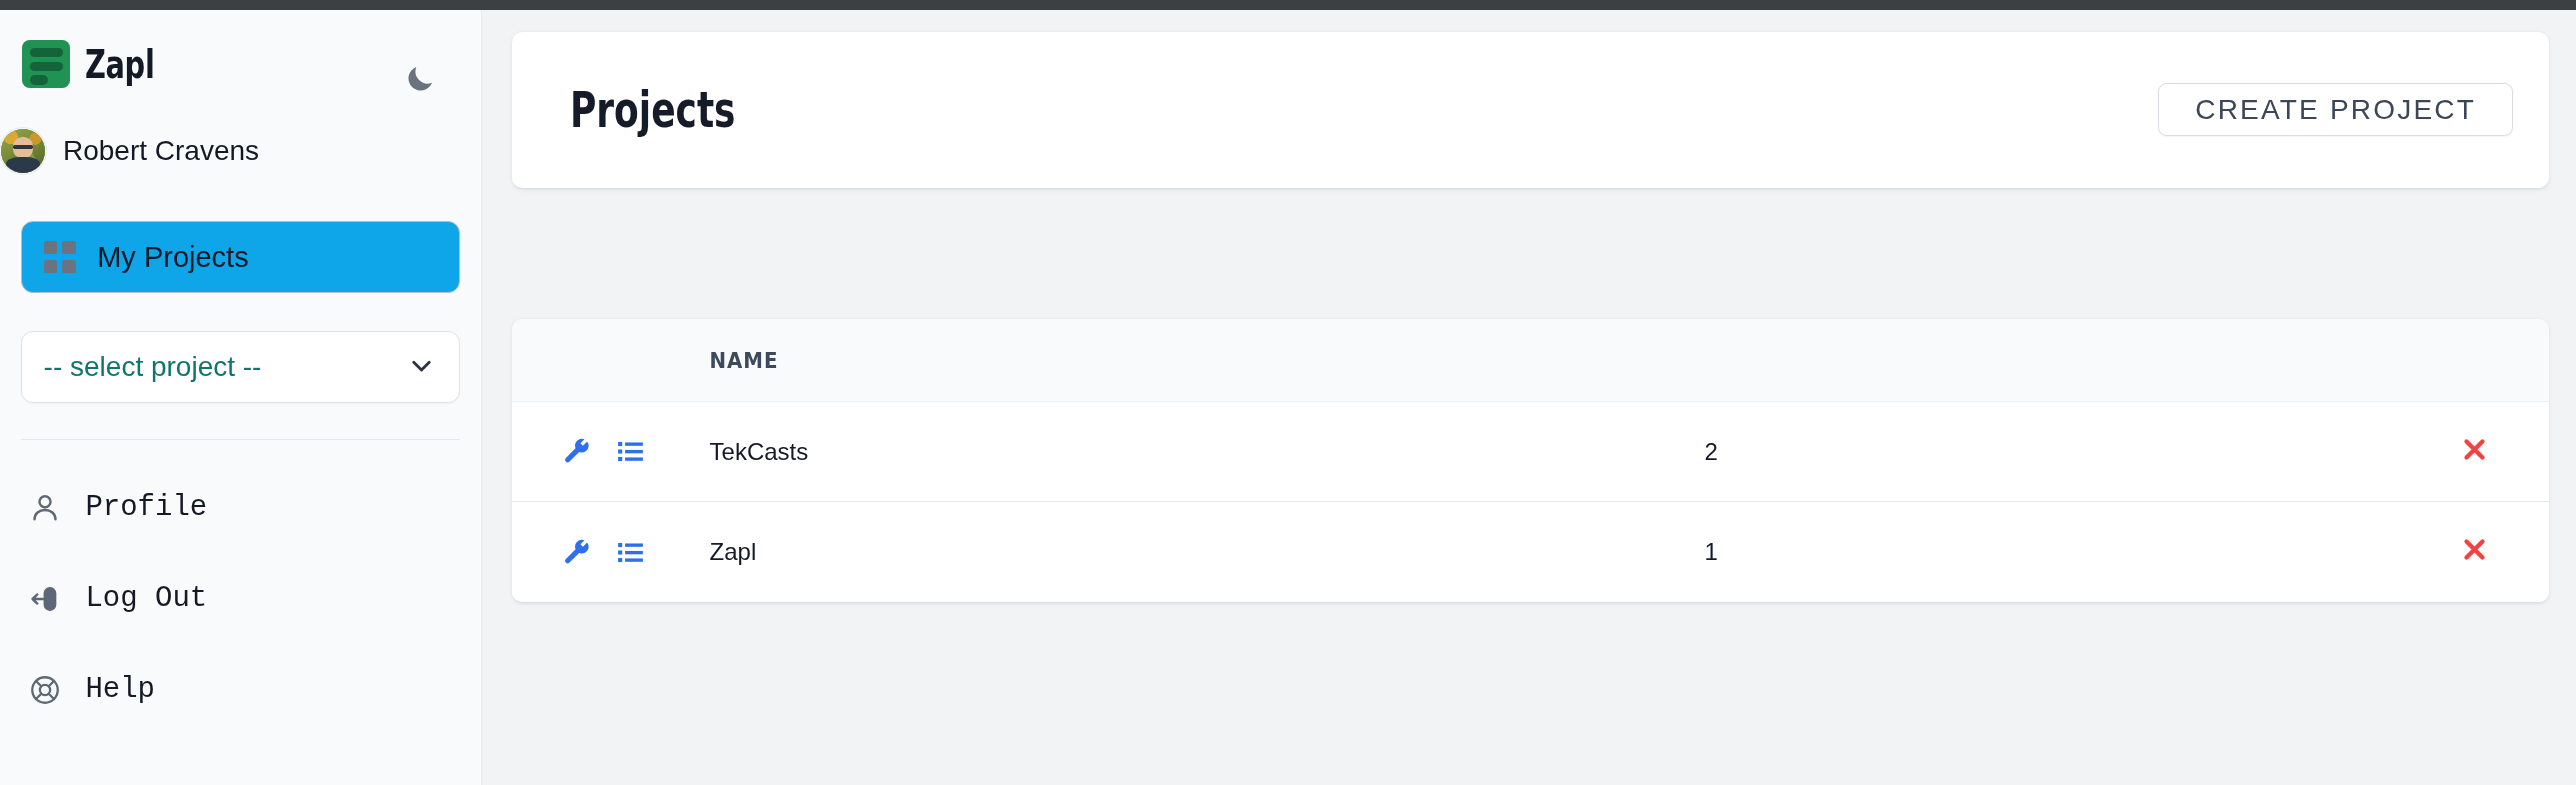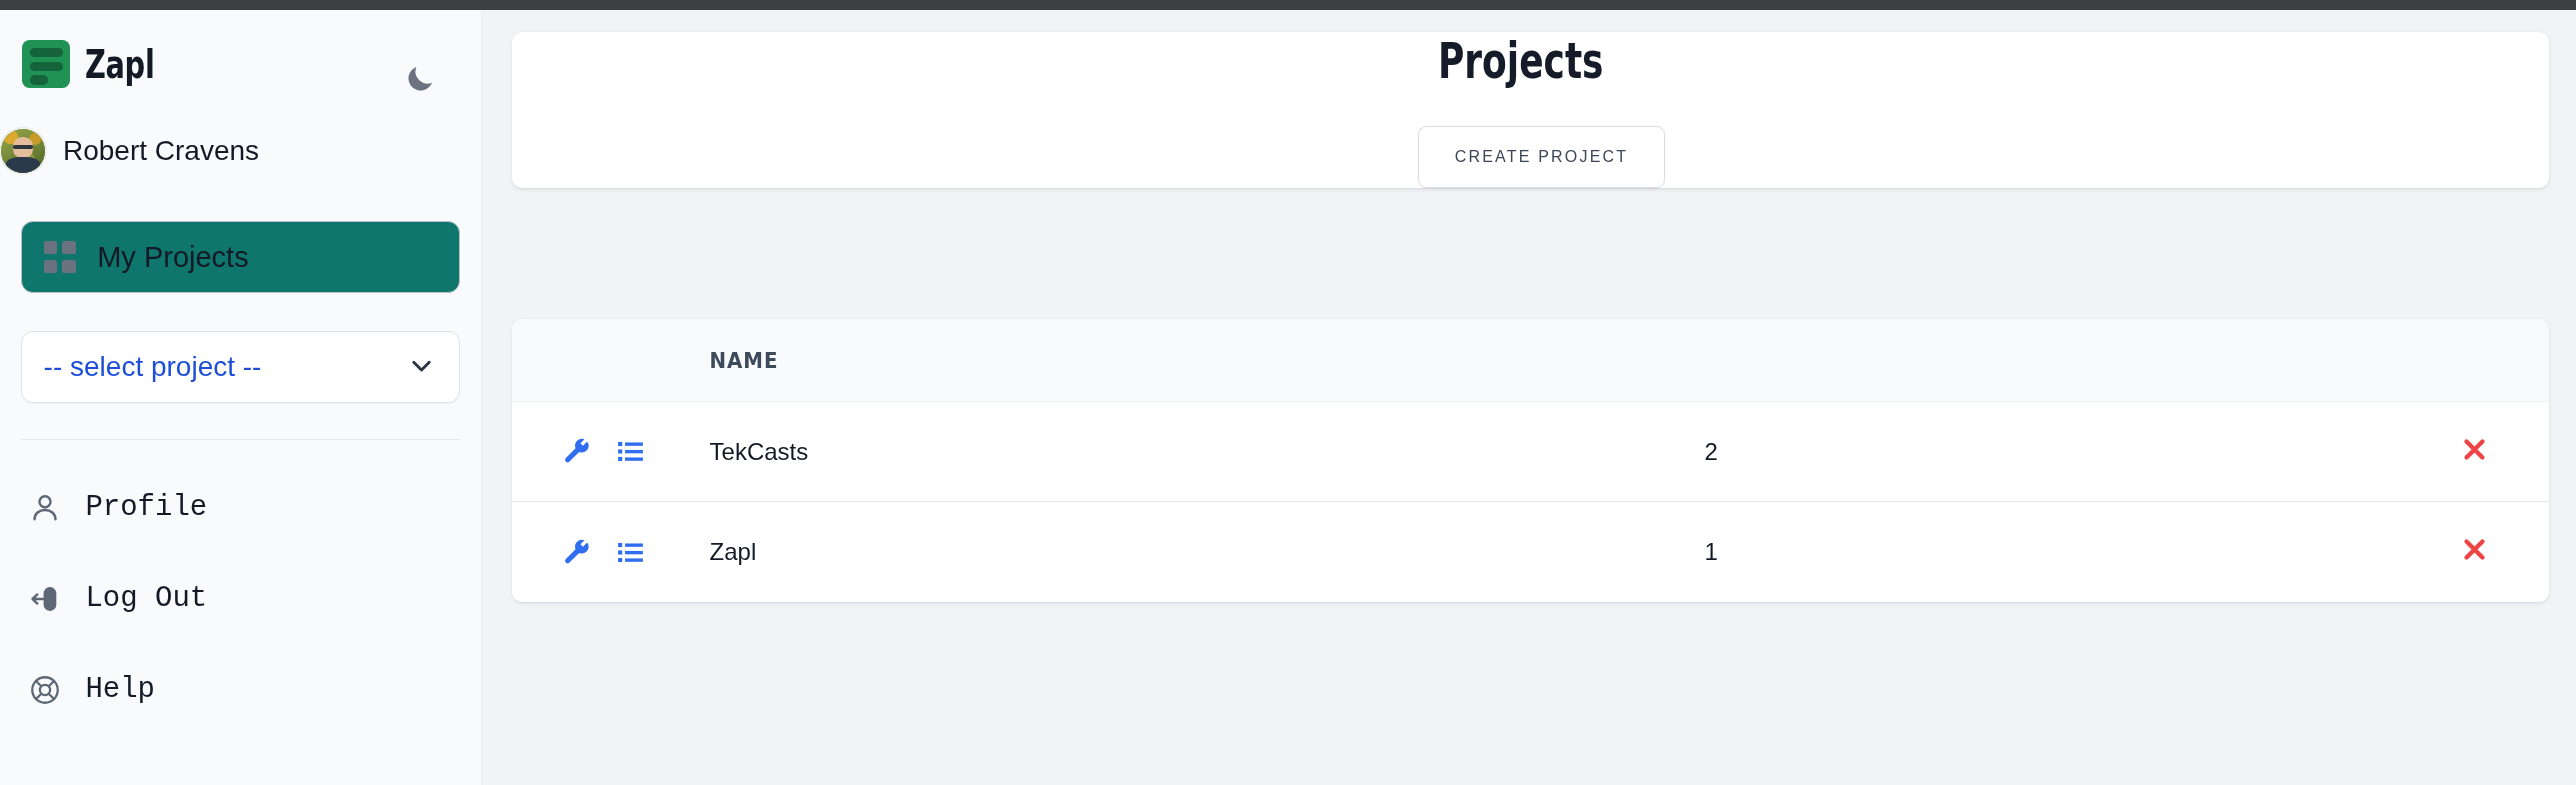--- a/index.html
+++ b/index.html
@@ -98,21 +98,21 @@
     margin-left: 17px;
     font-size: 28px;
     color: #141a25;
     font-weight: 400;
   }
 
   .nav-active {
     margin: 45px 20.6px 0 20.6px;
     height: 72px;
     border-radius: 12px;
-    background: #0f766e;
+    background: #0ea5e9;
     border: 0.9px solid #b9bec6;
     display: flex; align-items: center;
     padding-left: 22px;
     cursor: pointer;
   }
   .grid-icon {
     width: 33px; height: 33px;
     display: grid;
     grid-template-columns: 13.7px 13.7px;
     grid-template-rows: 13.7px 13.7px;
@@ -131,21 +131,21 @@
     height: 72px;
     background: #ffffff;
     border: 0.9px solid #dfe3e8;
     border-radius: 12px;
     display: flex; align-items: center;
     padding: 0 22px;
     justify-content: space-between;
     cursor: pointer;
     box-shadow: 0 0.9px 1.7px rgba(16,24,40,0.04);
   }
-  .select-value { font-size: 28px; color: #1d4ed8; }
+  .select-value { font-size: 28px; color: #0f766e; }
 
   .divider {
     margin: 36px 20.6px 0 20.6px;
     height: 0.9px; background: #e4e8ec;
   }
 
   .nav-list { margin-top: 22px; }
   .nav-item {
     display: flex; align-items: center;
     height: 91px;
@@ -167,46 +167,45 @@
   .main {
     position: absolute; top: 10.3px; left: 482px;
     width: 2094px; height: 775px;
     background: #f1f3f5;
   }
 
   .card {
     background: #ffffff;
     border-radius: 10.3px;
     box-shadow: 0 1.7px 4.3px rgba(16,24,40,0.07), 0 0.9px 1.7px rgba(16,24,40,0.05);
-    flex-direction: column;
   }
 
   .header-card {
     position: absolute; left: 30px; top: 21.4px;
     width: 2037px; height: 156px;
     display: flex; align-items: center; justify-content: space-between;
     padding: 0 36px 0 58px;
   }
   .page-title {
     font-family: "Liberation Sans Narrow", "DejaVu Sans Condensed", "Liberation Sans", sans-serif;
     font-size: 50px;
     font-weight: 700;
     color: #151b28;
     transform: scaleX(0.8);
     transform-origin: left center;
     letter-spacing: 0px;
   }
   .create-btn {
-    height: 62px;
+    height: 53px;
     padding: 0 36px;
     border: 0.9px solid #d9dde3;
     border-radius: 8.6px;
     background: #ffffff;
     display: flex; align-items: center;
-    font-size: 16px;
+    font-size: 28px;
     font-weight: 500;
     letter-spacing: 2.2px;
     color: #3b4756;
     cursor: pointer;
     box-shadow: 0 0.9px 1.7px rgba(16,24,40,0.05);
   }
 
   .table-card {
     position: absolute; left: 30px; top: 309px;
     width: 2037px; height: 283px;

